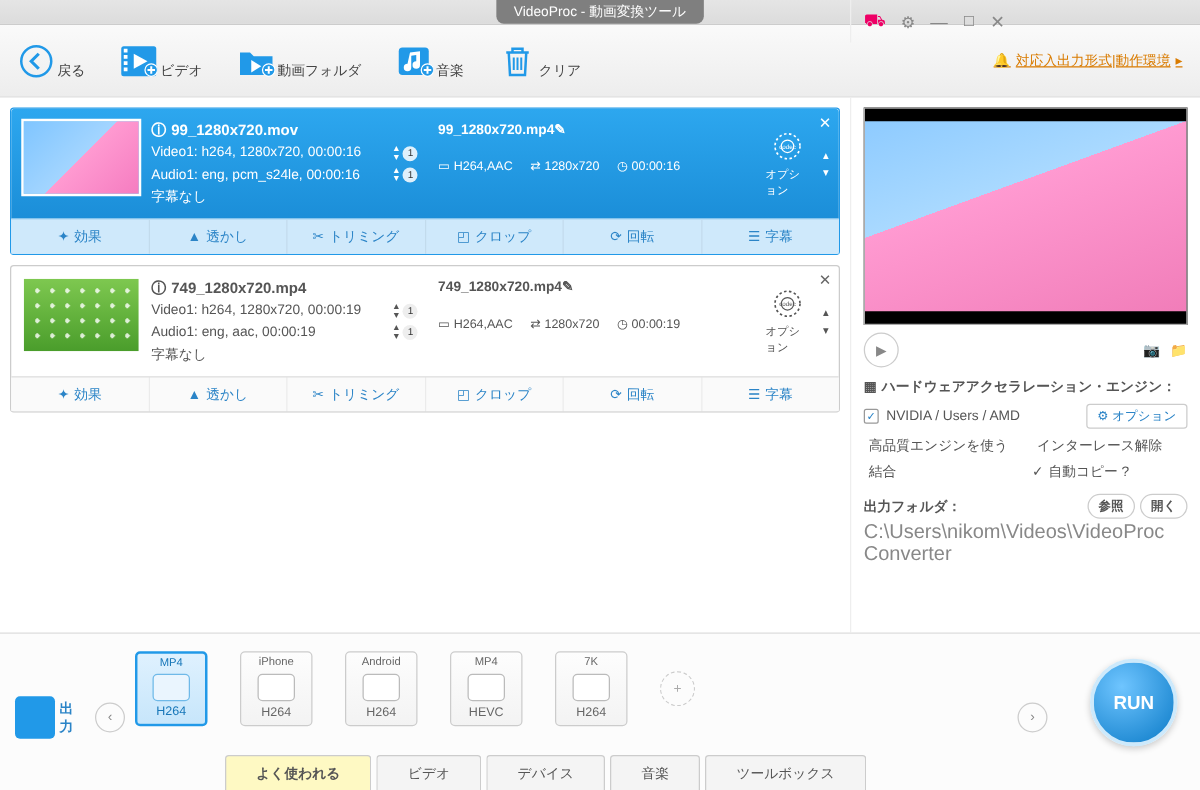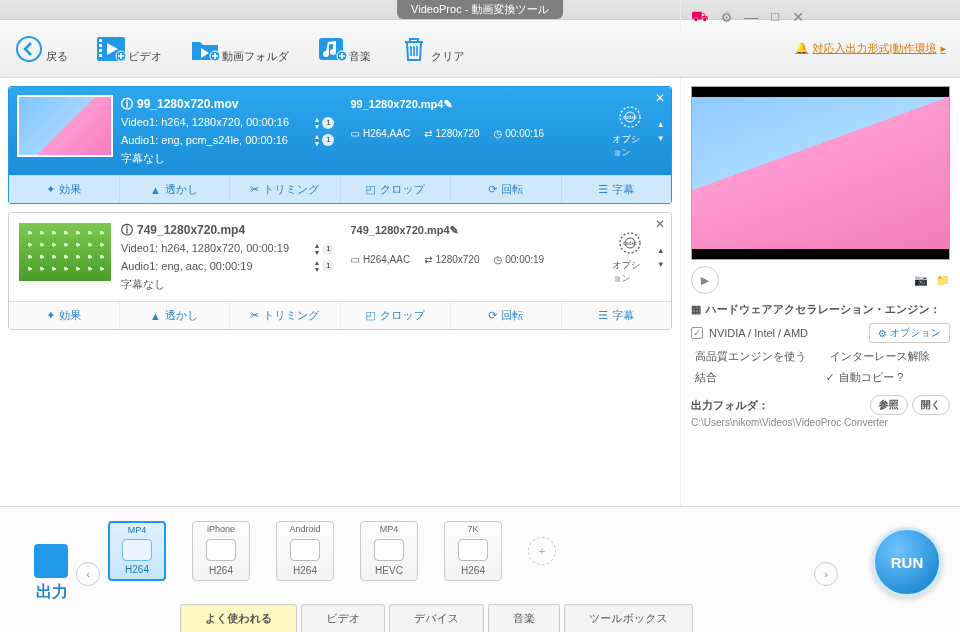--- a/index.html
+++ b/index.html
@@ -50,23 +50,23 @@
 .sect-h { font-size: 11px; font-weight: bold; margin: 6px 0; display: flex; align-items: center; gap: 4px; }
 .hw-row { display: flex; align-items: center; margin: 6px 0; gap: 6px; font-size: 11px; }
 .hw-row .chk { width: 12px; height: 12px; border: 1px solid #999; border-radius: 2px; display: flex; align-items: center; justify-content: center; font-size: 9px; color: #2b84c7; }
 .optbtn { margin-left: auto; border: 1px solid #ccc; border-radius: 3px; padding: 2px 8px; font-size: 10px; display: flex; align-items: center; gap: 3px; color: #2b84c7; cursor: pointer; }
 .grid2 { display: grid; grid-template-columns: 1fr 1fr; gap: 6px 10px; margin: 6px 0 10px; font-size: 11px; }
 .grid2 .cell { display: flex; align-items: center; gap: 4px; }
 .outf { margin-top: 8px; }
 .outf .hd { display: flex; align-items: center; font-size: 11px; font-weight: bold; }
 .outf .hd .btns { margin-left: auto; display: flex; gap: 4px; }
 .minibtn { border: 1px solid #ccc; border-radius: 10px; padding: 2px 8px; font-size: 10px; cursor: pointer; }
-.outpath { font-size: 10px; color: #888; margin-top: 2px; }
+.outpath { font-size: 16px; color: #888; margin-top: 2px; }
 .bottom { height: 126px; border-top: 1px solid #ddd; background: #fcfcfc; display: flex; align-items: stretch; padding: 8px 12px 0; position: relative; }
-.outbtn { width: 56px; display: flex; flex-direction: column; align-items: flex-end; justify-content: center; gap: 4px; color: #2b84c7; font-size: 16px; font-weight: bold; }
+.outbtn { width: 56px; display: flex; flex-direction: row; align-items: center; justify-content: center; gap: 4px; color: #2b84c7; font-size: 11px; font-weight: bold; }
 .outbtn .ic { width: 34px; height: 34px; background: #2199e8; border-radius: 4px; }
 .navcir { width: 24px; height: 24px; border: 1px solid #ccc; border-radius: 50%; display: flex; align-items: center; justify-content: center; align-self: center; margin: 0 8px; color: #888; cursor: pointer; }
 .presets { display: flex; gap: 26px; align-items: flex-start; padding-top: 6px; }
 .preset { width: 58px; height: 60px; border: 1px solid #ccc; border-radius: 4px; background: linear-gradient(#fdfdfd,#f3f3f3); display: flex; flex-direction: column; align-items: center; justify-content: space-between; padding: 2px 0 4px; font-size: 9px; color: #666; cursor: pointer; }
 .preset.sel { border: 2px solid #2199e8; background: linear-gradient(#dff1fe,#c7e6fb); color: #1676b8; }
 .preset .top-l { font-size: 9px; }
 .preset .mid { width: 30px; height: 22px; border: 1px solid #bbb; border-radius: 4px; background: #fff; }
 .preset.sel .mid { border-color: #6fb9e8; background: #eaf5fe; }
 .preset .bot-l { font-size: 10px; }
 .addp { width: 28px; height: 28px; border: 1px dashed #ccc; border-radius: 50%; display: flex; align-items: center; justify-content: center; color: #aaa; margin-top: 16px; cursor: pointer; }
@@ -293,21 +293,21 @@
         <span>📷</span>
         <span>📁</span>
       </div>
     </div>
     <div class="sect-h">
         <span>▦</span>
         <span>ハードウェアアクセラレーション・エンジン：</span>
       </div>
     <div class="hw-row">
       <span class="chk">✓</span>
-      <span>NVIDIA / Intel / AMD</span>
+      <span>NVIDIA / Users / AMD</span>
       <span class="optbtn">
           <span>⚙</span>
           <span>オプション</span>
         </span>
     </div>
     <div class="grid2">
       <div class="cell">
           <span class="chk"></span>
           <span>高品質エンジンを使う</span>
         </div>

